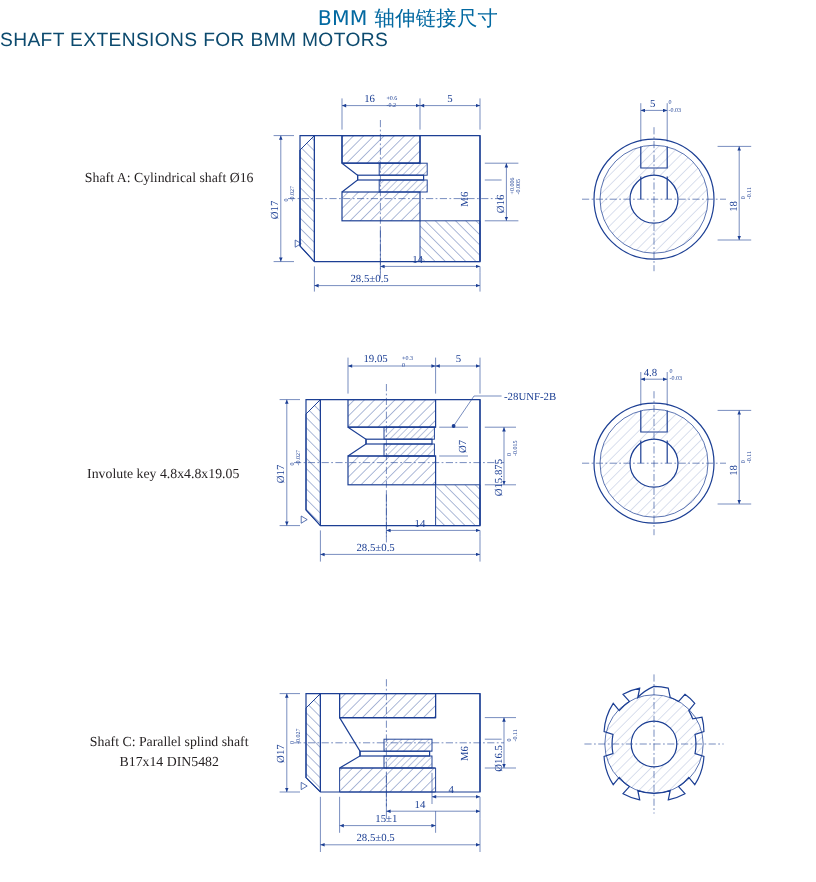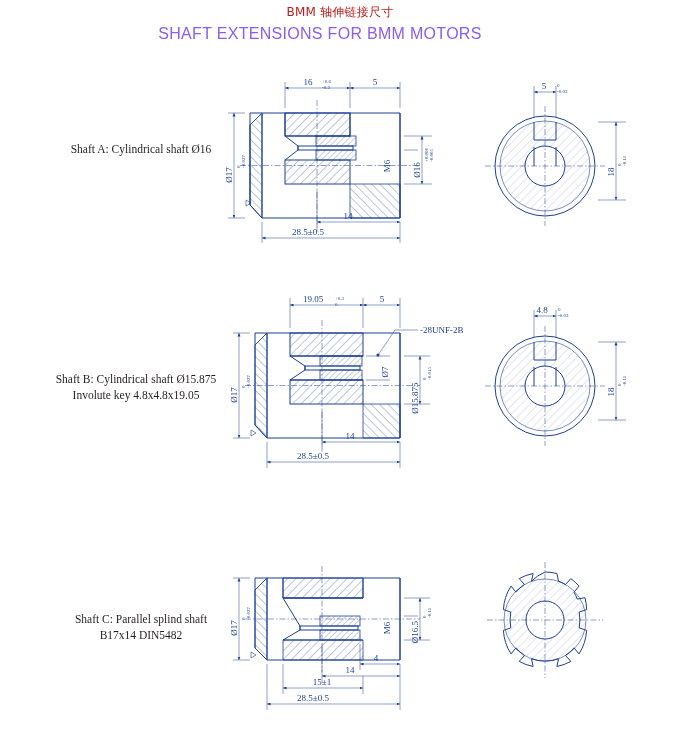--- a/index.html
+++ b/index.html
@@ -19,34 +19,34 @@
     position: relative;
     width: 680px;
     height: 735px;
   }
   .title-zh {
     position: absolute;
     top: 4px;
     left: 0;
     width: 680px;
     text-align: center;
-    font-size: 12px;
+    font-size: 17px;
     font-family: "DejaVu Sans", sans-serif;
-    color: #b91c1c;
+    color: #0369a1;
     letter-spacing: 0.2px;
   }
   .title-en {
     position: absolute;
     top: 25px;
     left: 0;
     width: 640px;
-    text-align: center;
+    text-align: left;
     font-size: 16px;
     font-family: "Liberation Sans", sans-serif;
-    color: #8b5cf6;
+    color: #0c4a6e;
     letter-spacing: 0.3px;
   }
   .row-label {
     position: absolute;
     font-size: 11.5px;
     font-family: Liberation Serif, serif;
     color: #231f20;
     text-align: center;
     line-height: 16px;
     white-space: nowrap;
@@ -103,21 +103,20 @@
 </head>
 <body>
 
 <div class="page">
 
   <div class="title-zh">BMM 轴伸链接尺寸</div>
   <div class="title-en">SHAFT EXTENSIONS FOR BMM MOTORS</div>
 
   <div class="row-label" style="top:141px; left:36px; width:210px;">Shaft A: Cylindrical shaft  Ø16</div>
 
-  <div class="row-label" style="top:371px; left:26px; width:220px;">Shaft B: Cylindrical shaft  Ø15.875</div>
   <div class="row-label" style="top:387px; left:26px; width:220px;">Involute key 4.8x4.8x19.05</div>
 
   <div class="row-label" style="top:611px; left:36px; width:210px;">Shaft C: Parallel splind shaft</div>
   <div class="row-label" style="top:627px; left:36px; width:210px;">B17x14 DIN5482</div>
 
   <svg class="svg-layer" width="680" height="735" viewBox="0 0 680 735">
     <defs>
       <pattern id="hatchR" width="6" height="6" patternTransform="rotate(45)" patternUnits="userSpaceOnUse">
         <line x1="0" y1="0" x2="0" y2="6" stroke="#1c3f94" stroke-width="0.6"></line>
       </pattern>

